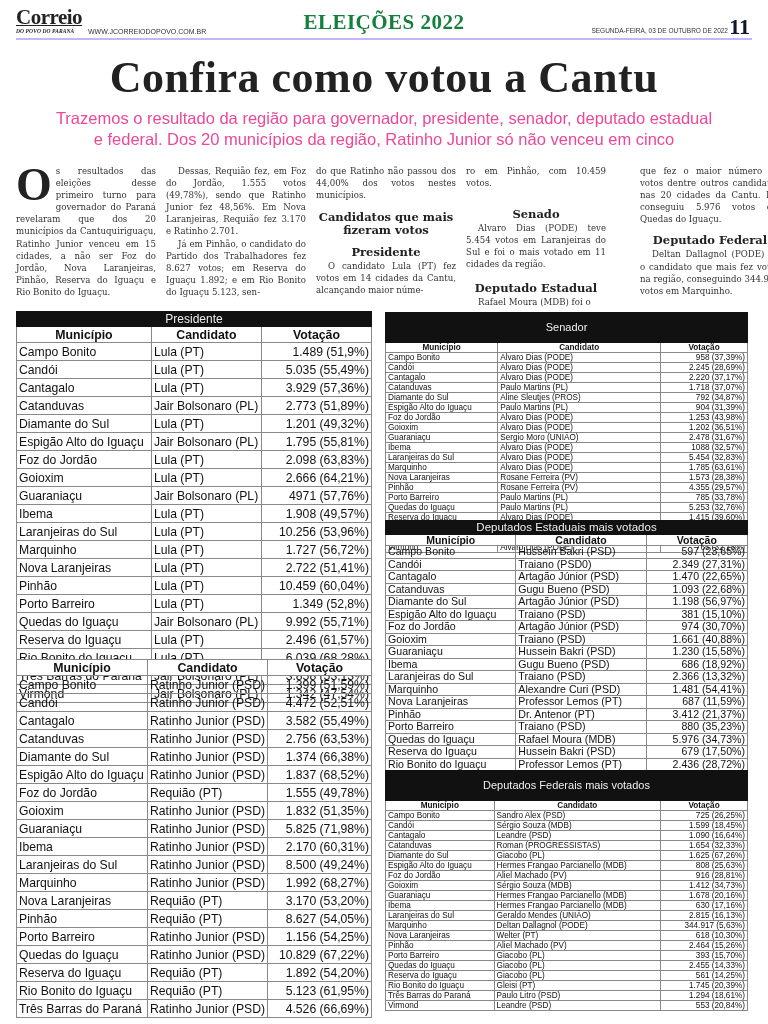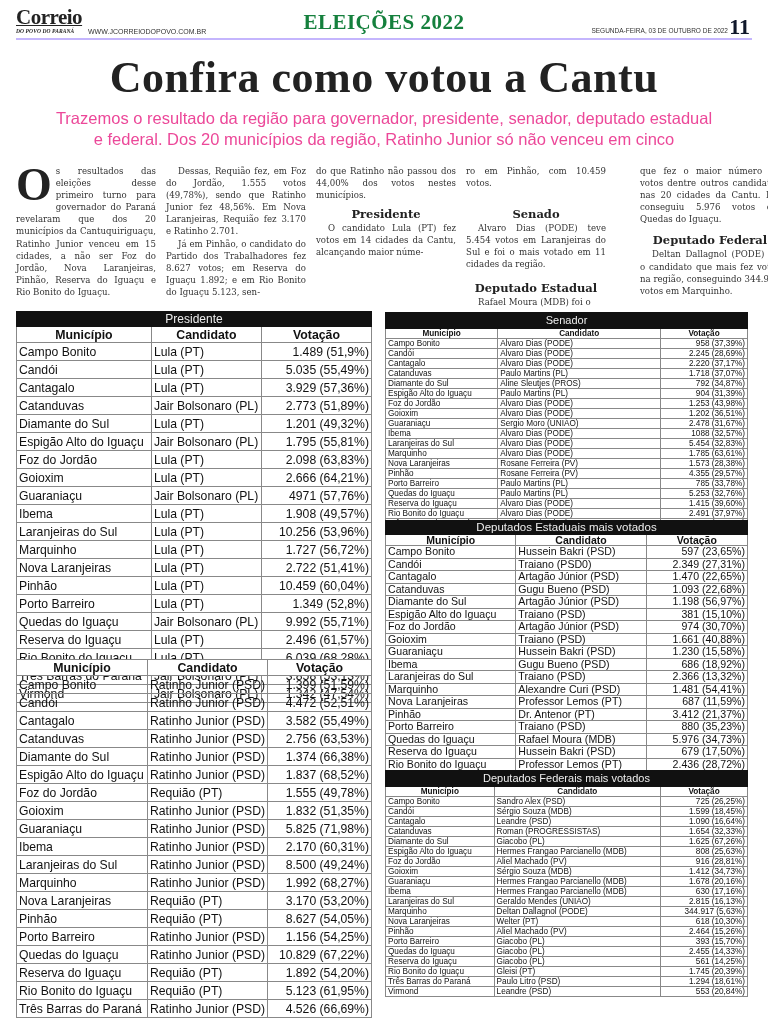--- a/index.html
+++ b/index.html
@@ -35,21 +35,21 @@
   .tbl th.hdr { font-weight: bold; text-align: center; border: 1px solid #888; background: #fff; }
   .tbl td { border: 1px solid #888; white-space: nowrap; padding: 0 2px; }
   .tbl td.num { text-align: right; }
 
   .big { font-size: 12.2px; }
   .big th.cap { height: 15px; line-height: 13px; font-size: 12px; }
   .big th.hdr { height: 16px; font-size: 12.3px; }
   .big td { height: 18px; line-height: 16px; }
 
   .small { font-size: 8.2px; }
-  .small th.cap { height: 16px; line-height: 11px; font-size: 11px; }
+  .small th.cap { height: 30px; line-height: 11px; font-size: 11px; }
   .small th.hdr { height: 10px; line-height: 9px; font-size: 8.2px; }
   .small td { height: 10px; line-height: 9px; }
 
   .mid { font-size: 10.6px; }
   .mid th.cap { height: 14px; line-height: 13px; font-size: 11.5px; }
   .mid th.hdr { height: 11px; line-height: 10px; font-size: 10.5px; }
   .mid td { height: 12.5px; line-height: 11px; }
 
   #t-pres { left: 16px; top: 311px; width: 356px; }
   #t-gov { left: 16px; top: 659px; width: 356px; }
@@ -77,20 +77,21 @@
 <div class="col c1">
   <span class="dropcap">O</span>
   <p class="noindent">s resultados das eleições desse primeiro turno para governador do Paraná revelaram que dos 20 municípios da Cantuquiriguaçu, Ratinho Junior venceu em 15 cidades, a não ser Foz do Jordão, Nova Laranjeiras, Pinhão, Reserva do Iguaçu e Rio Bonito do Iguaçu.</p>
 </div>
 <div class="col c2">
   <p>Dessas, Requião fez, em Foz do Jordão, 1.555 votos (49,78%), sendo que Ratinho Junior fez 48,56%. Em Nova Laranjeiras, Requião fez 3.170 e Ratinho 2.701.</p>
   <p id="p3">Já em Pinhão, o candidato do Partido dos Trabalhadores fez 8.627 votos; em Reserva do Iguaçu 1.892; e em Rio Bonito do Iguaçu 5.123, sen-</p>
 </div>
 <div class="col c3">
   <p class="noindent" id="p3b">do que Ratinho não passou dos 44,00% dos votos nestes municípios.</p>
+  <h3 class="h-big">Candidatos que mais fizeram votos</h3>
   <h3 class="h-sec">Presidente</h3>
   <p>O candidato Lula (PT) fez votos em 14 cidades da Cantu, alcançando maior núme-</p>
 </div>
 <div class="col c4">
     <p class="noindent">ro em Pinhão, com 10.459 votos.</p>
   <h3 class="h-sec" style="margin-top: 18px;">Senado</h3>
   <p>Alvaro Dias (PODE) teve 5.454 votos em Laranjeiras do Sul e foi o mais votado em 11 cidades da região.</p>
   <h3 class="h-sec" style="margin-top:10px">Deputado Estadual</h3>
   <p>Rafael Moura (MDB) foi o</p>
 </div>

